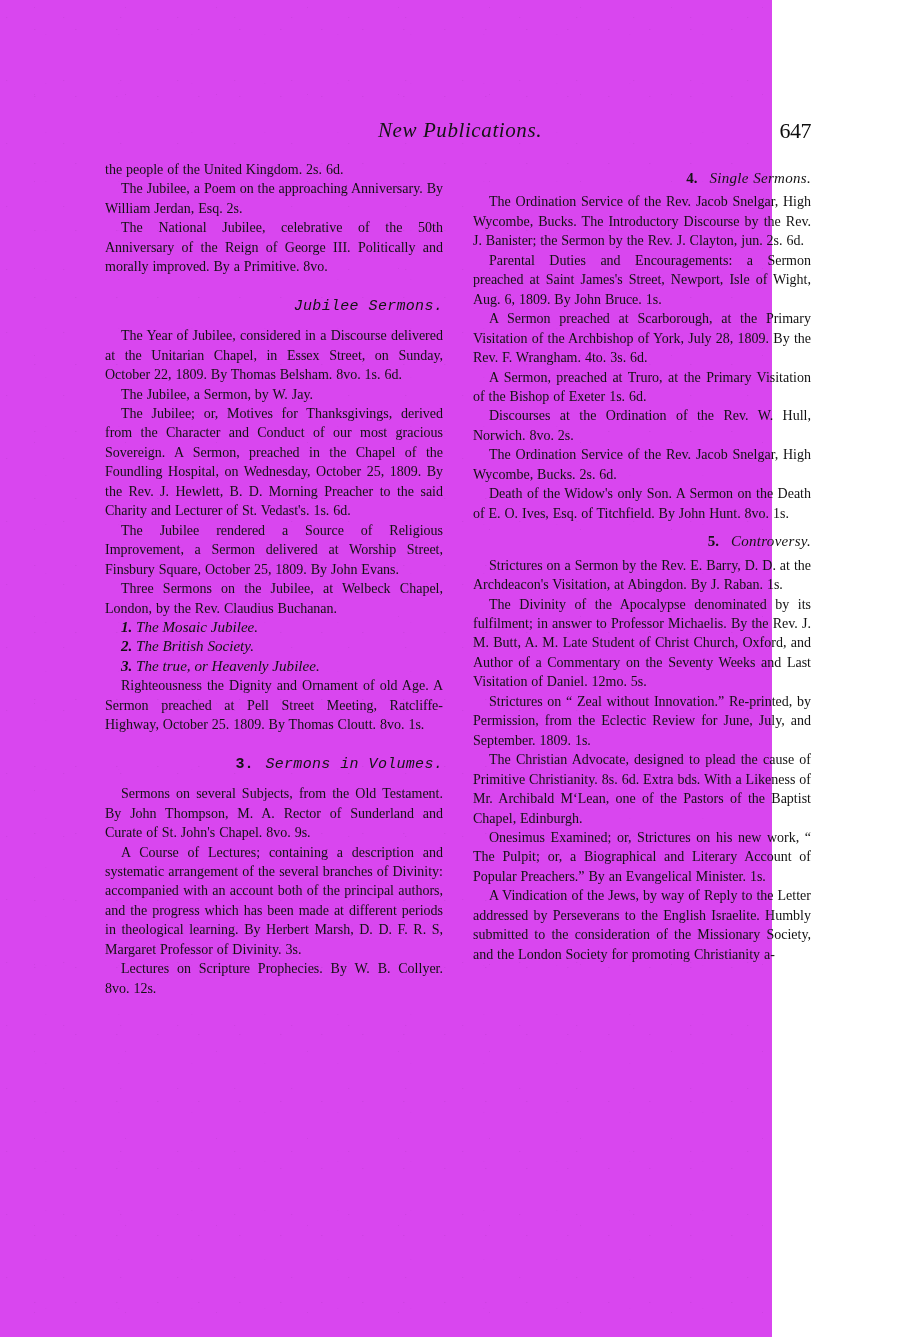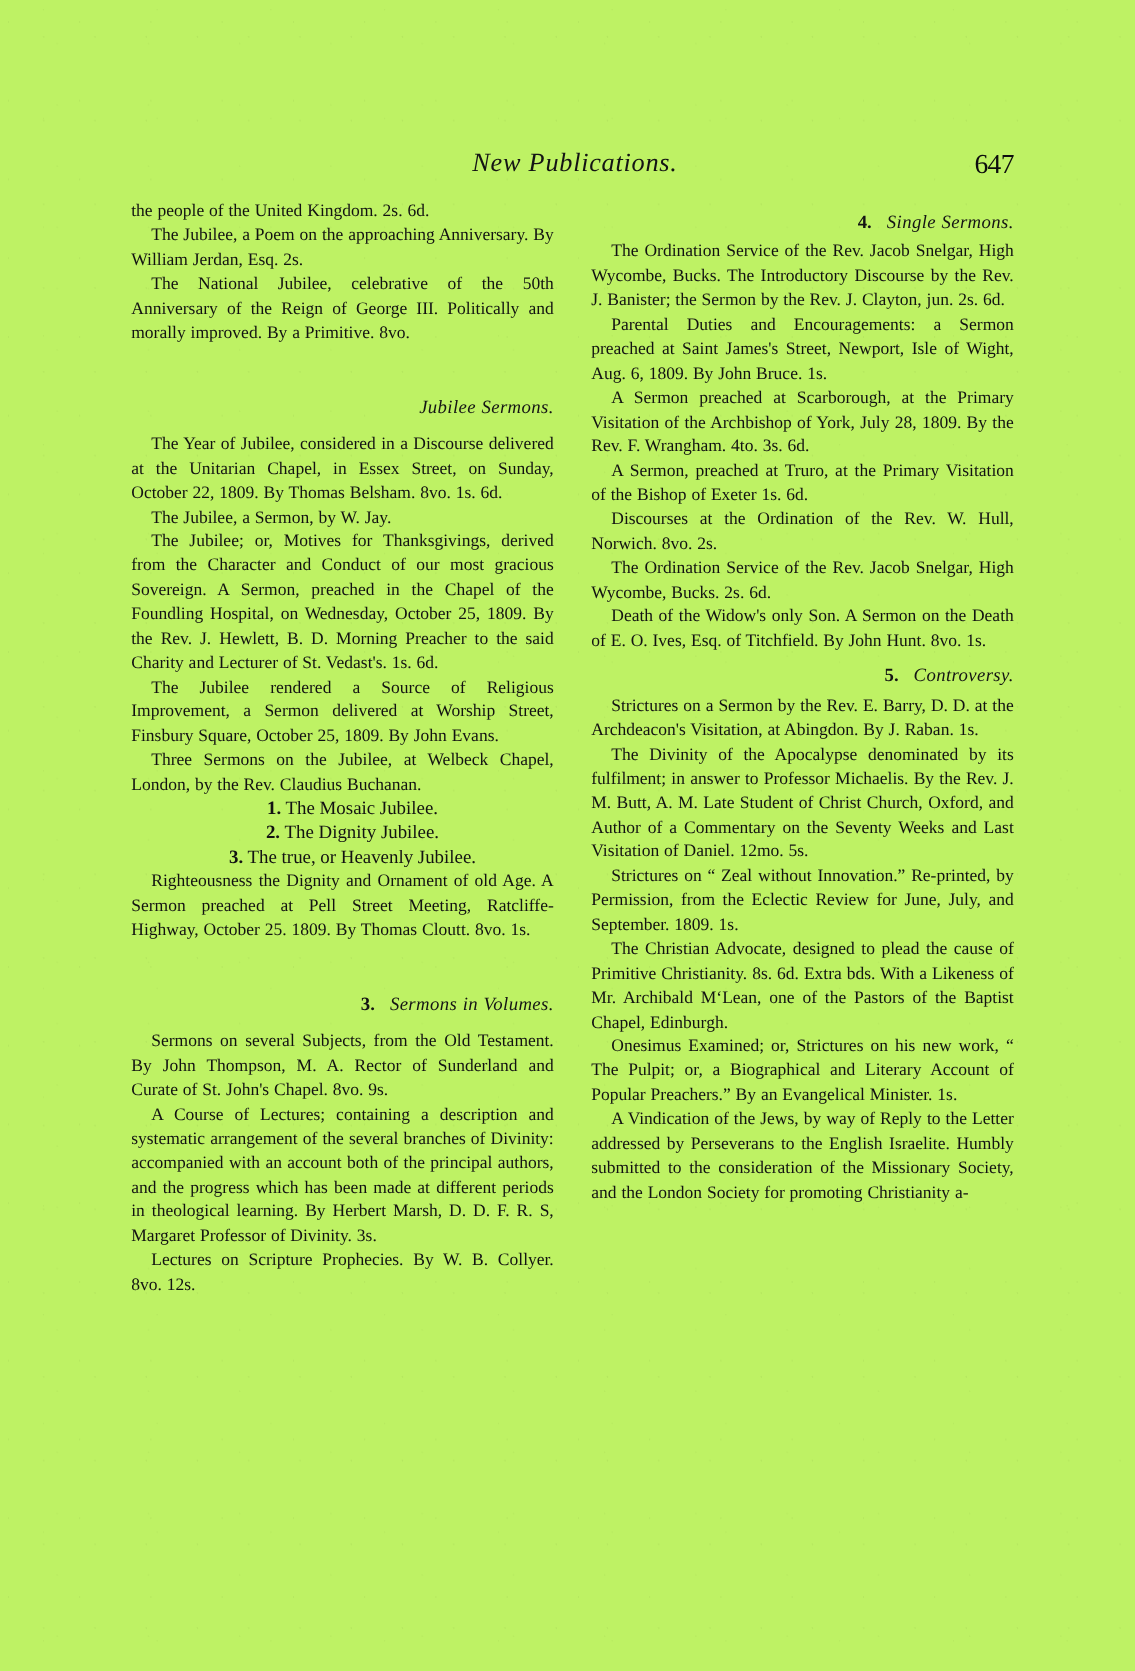--- a/index.html
+++ b/index.html
@@ -13,23 +13,23 @@
     height: 1337px;
     position: relative;
     font-family: "Liberation Serif", "DejaVu Serif", serif;
     color: #111111;
     overflow: hidden;
   }
 
   .page {
     position: absolute;
     left: 0; top: 0;
-    width: 908px;
+    width: 772px;
     height: 1337px;
-    background: #bef264;
+    background: #d946ef;
   }
 
   
   .running-head {
     position: absolute;
     left: 105px;
     top: 118px;
     width: 710px;
     height: 30px;
   }
@@ -95,29 +95,30 @@
     text-indent: 0;
     color: #141414;
   }
   .section-head .num {
     font-style: normal;
     font-weight: bold;
     margin-right: 12px;
     letter-spacing: 0;
   }
   .section-head.tight { margin-top: 9px; margin-bottom: 4px; }
-  .section-head.loose { margin-top: 40px; margin-bottom: 10px; }
+  .section-head.loose { margin-top: 20px; margin-bottom: 10px; font-family: Liberation Mono, monospace; }
 
   
   .numlist {
     font-size: 15.1px;
     line-height: 19.45px;
     text-indent: 16px;
-    text-align: center;
+    text-align: left;
     color: #121212;
+    font-style: italic;
   }
   .numlist .n { font-weight: bold; }
 
   
   .grain {
     position: absolute;
     inset: 0;
     pointer-events: none;
     opacity: 0.045;
     background:
@@ -159,21 +160,21 @@
       <p class="entry">The Jubilee rendered a Source of Religious Improvement, a Sermon delivered at Worship Street, Finsbury Square, October 25, 1809. By John Evans.</p>
 
       <p class="entry">Three Sermons on the Jubilee, at Welbeck Chapel, London, by the Rev. Claudius Buchanan.</p>
 
       <div class="numlist">
         <span class="n">1.</span>
         <span>The Mosaic Jubilee.</span>
       </div>
       <div class="numlist">
         <span class="n">2.</span>
-        <span>The Dignity Jubilee.</span>
+        <span>The British Society.</span>
       </div>
       <div class="numlist">
         <span class="n">3.</span>
         <span>The true, or Heavenly Jubilee.</span>
       </div>
 
       <p class="entry">Righteousness the Dignity and Ornament of old Age. A Sermon preached at Pell Street Meeting, Ratcliffe-Highway, October 25. 1809. By Thomas Cloutt. 8vo. 1s.</p>
 
       <p class="entry section-head loose">
         <span class="num">3.</span><span>Sermons in Volumes.</span>

